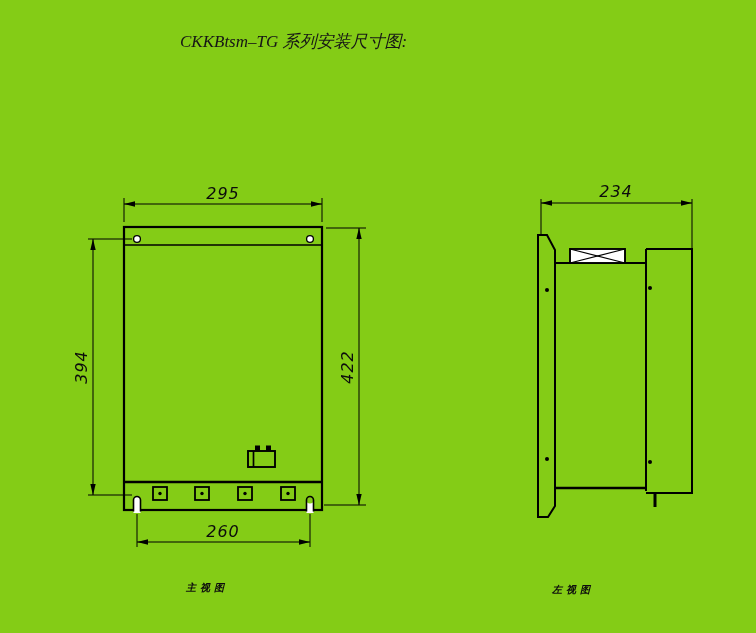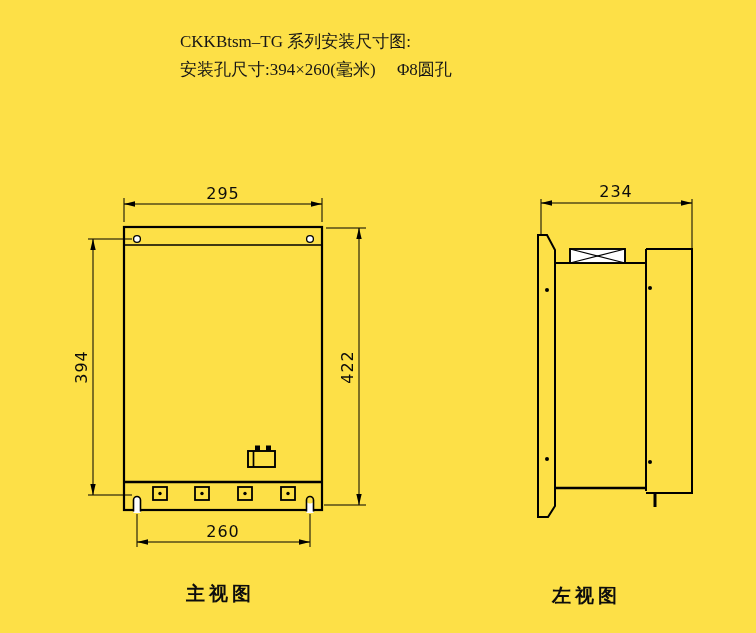--- a/index.html
+++ b/index.html
@@ -1,40 +1,39 @@
 <!DOCTYPE html>
 <html><head>
 <meta charset="utf-8">
 <style>
   html,body{margin:0;padding:0;background:#ffffff;}
   .screen{
-    position:relative;width:756px;height:633px;background:#fde047;overflow:hidden;
-    font-family:"Liberation Serif", serif;color:#111;
+    position:relative;width:756px;height:633px;background:#84cc16;overflow:hidden;
+    font-family:"Liberation Serif", serif;color:#111;font-style:italic;
   }
   .header{position:absolute;left:180px;top:28px;line-height:28px;font-size:17px;color:#161616;}
   .header div{white-space:pre;}
   .view-label{
     position:absolute;font-family:"DejaVu Sans", sans-serif;font-weight:bold;
-    font-size:19px;letter-spacing:4px;color:#0d0d0d;
+    font-size:10px;letter-spacing:4px;color:#0d0d0d;
   }
   .view-label.front{left:186px;top:581px;}
   .view-label.side{left:552px;top:583px;}
   svg{position:absolute;left:0;top:0;}
   svg text{
     font-family:"DejaVu Sans", sans-serif;font-size:16px;letter-spacing:1px;fill:#0c0c0c;
   }
 </style>
 </head>
 <body>
 
 <div class="screen">
 
   <div class="header">
     <div>CKKBtsm–TG 系列安装尺寸图:</div>
-    <div>安装孔尺寸:394×260(毫米)　 Φ8圆孔</div>
   </div>
 
   <svg width="756" height="633" viewBox="0 0 756 633">
 
     <g stroke="#000" fill="none">
 
       <rect x="124" y="227" width="198" height="283" stroke-width="2.2"></rect>
 
       <line x1="124" y1="245" x2="322" y2="245" stroke-width="1.6"></line>
       <circle cx="137" cy="239" r="3.4" stroke-width="1.3" fill="#fff"></circle>

